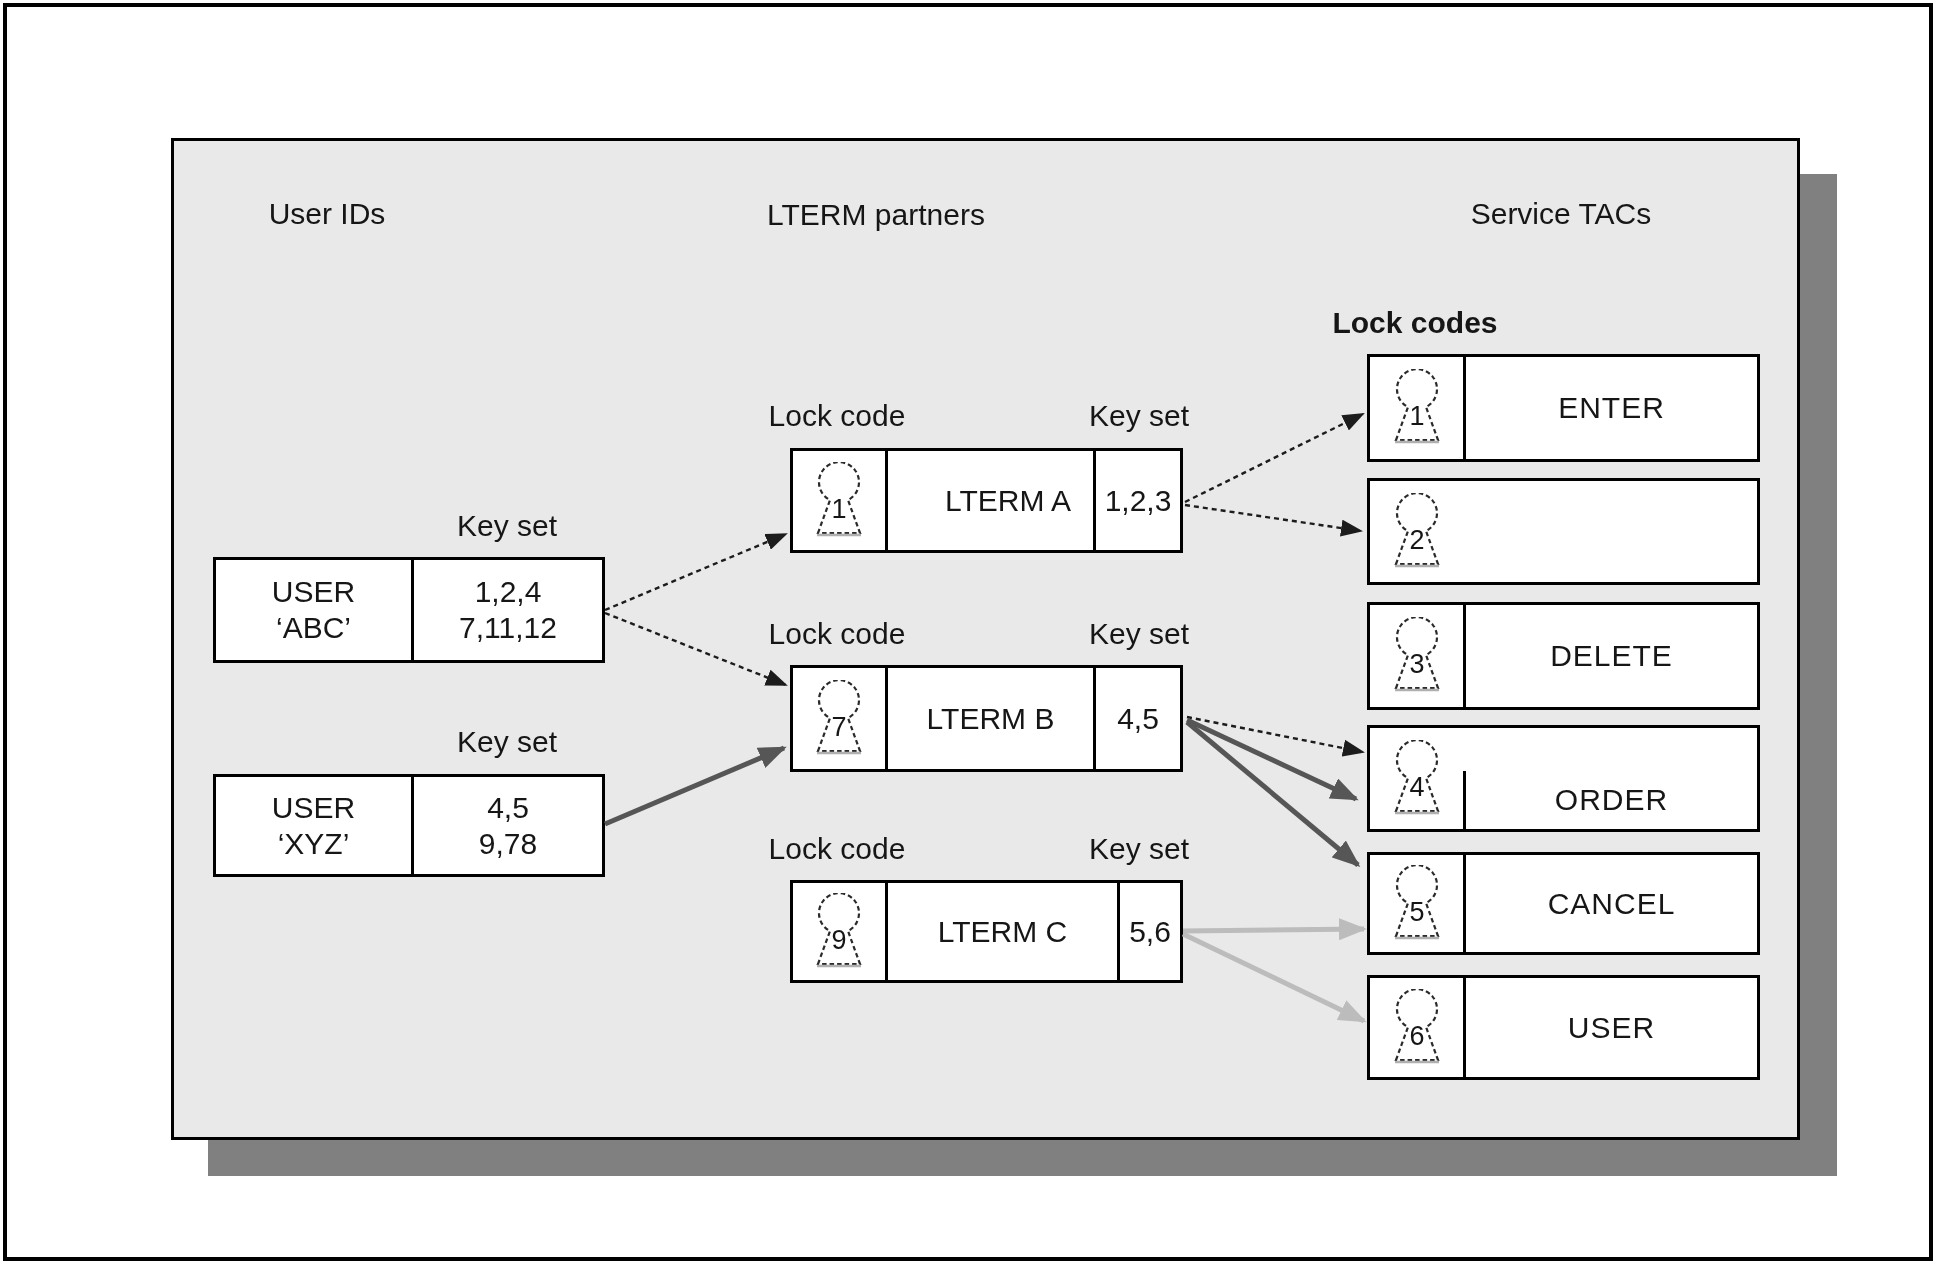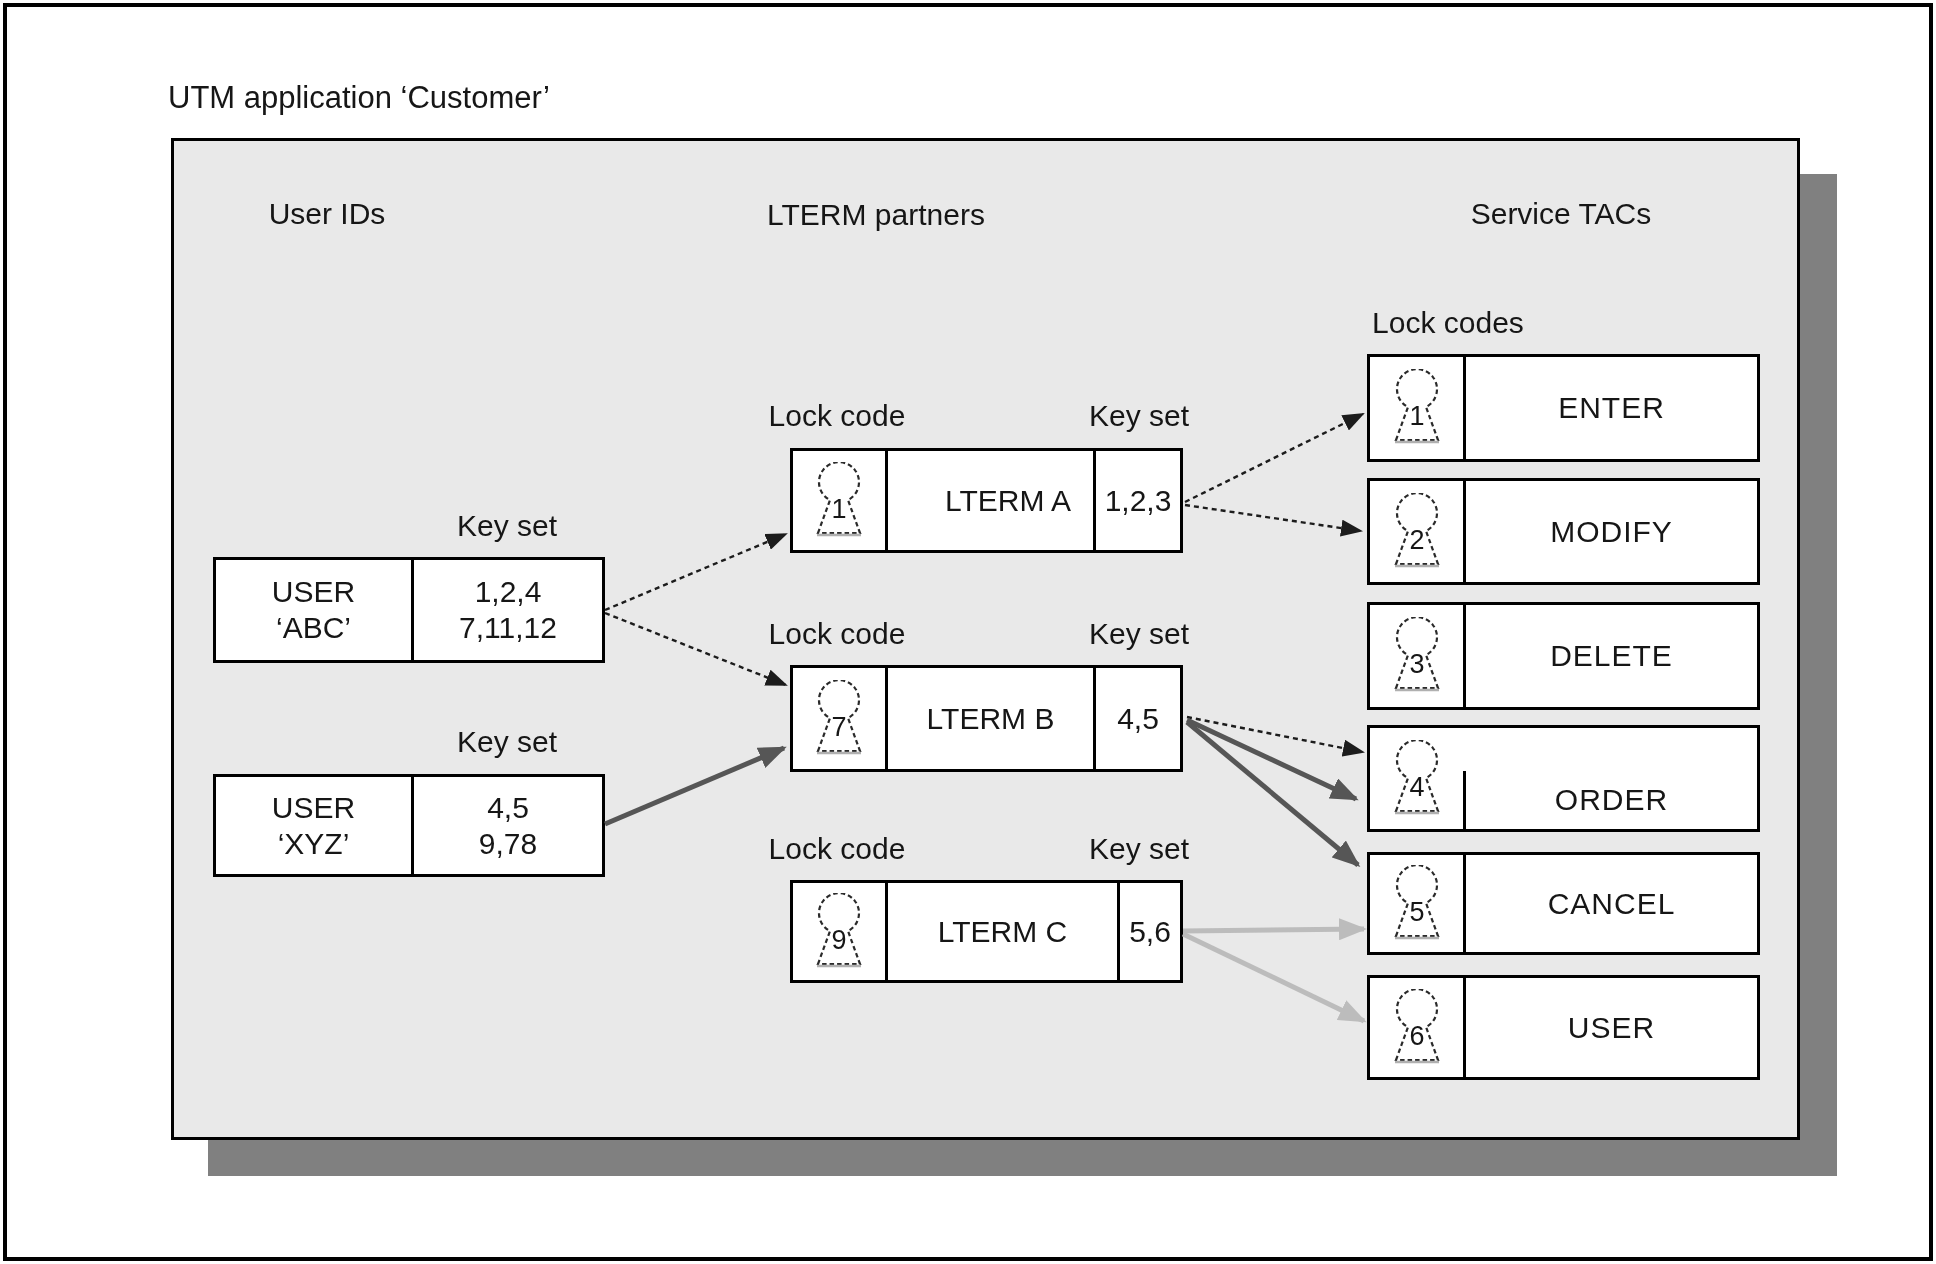--- a/index.html
+++ b/index.html
@@ -28,29 +28,28 @@
   .kh-num{font-family:"Liberation Sans","DejaVu Sans",sans-serif;font-size:27px;fill:#161616;
           text-anchor:middle;}
 </style>
 </head>
 <body>
 
 <div class="page">
 
   <div class="frame"></div>
 
-  <div class="title">UTM application ‘Customer’</div>
 
   <div class="shadow"></div>
   <div class="panel"></div>
 
   <div class="hdr" style="left:227px;top:197px;width:200px;">User IDs</div>
   <div class="hdr" style="left:726px;top:198px;width:300px;">LTERM partners</div>
   <div class="hdr" style="left:1411px;top:197px;width:300px;">Service TACs</div>
-  <div class="lbl" style="left:1348px;top:306px;width:200px;">Lock codes</div>
+  <div class="lbl" style="left:1315px;top:306px;width:200px;font-weight:bold;">Lock codes</div>
 
   <div class="lbl" style="left:427px;top:509px;width:160px;">Key set</div>
   <div class="box" style="left:213px;top:557px;width:392px;height:106px;">
     <div class="cell" style="width:195px;">
       <span>USER</span>
       <span>‘ABC’</span>
     </div>
     <div class="cell div" style="flex:1;">
       <span>1,2,4</span>
       <span>7,11,12</span>
@@ -123,21 +122,20 @@
   </div>
 
   <div class="box" style="left:1367px;top:478px;width:393px;height:107px;">
     <div class="cell khwrap" style="width:93px;">
       <svg width="62" height="78" viewBox="0 0 62 78">
         <path class="kh-outline" d="M 10 71 L 22 38 A 20 20 0 1 1 40 38 L 52 71 Z"></path>
         <line class="kh-base" x1="9" y1="73" x2="53" y2="73"></line>
         <text class="kh-num" x="31" y="56">2</text>
       </svg>
     </div>
-    <div class="cell div tacname" style="flex:1;">MODIFY</div>
   </div>
 
   <div class="box" style="left:1367px;top:602px;width:393px;height:108px;">
     <div class="cell khwrap" style="width:93px;">
       <svg width="62" height="78" viewBox="0 0 62 78">
         <path class="kh-outline" d="M 10 71 L 22 38 A 20 20 0 1 1 40 38 L 52 71 Z"></path>
         <line class="kh-base" x1="9" y1="73" x2="53" y2="73"></line>
         <text class="kh-num" x="31" y="56">3</text>
       </svg>
     </div>

